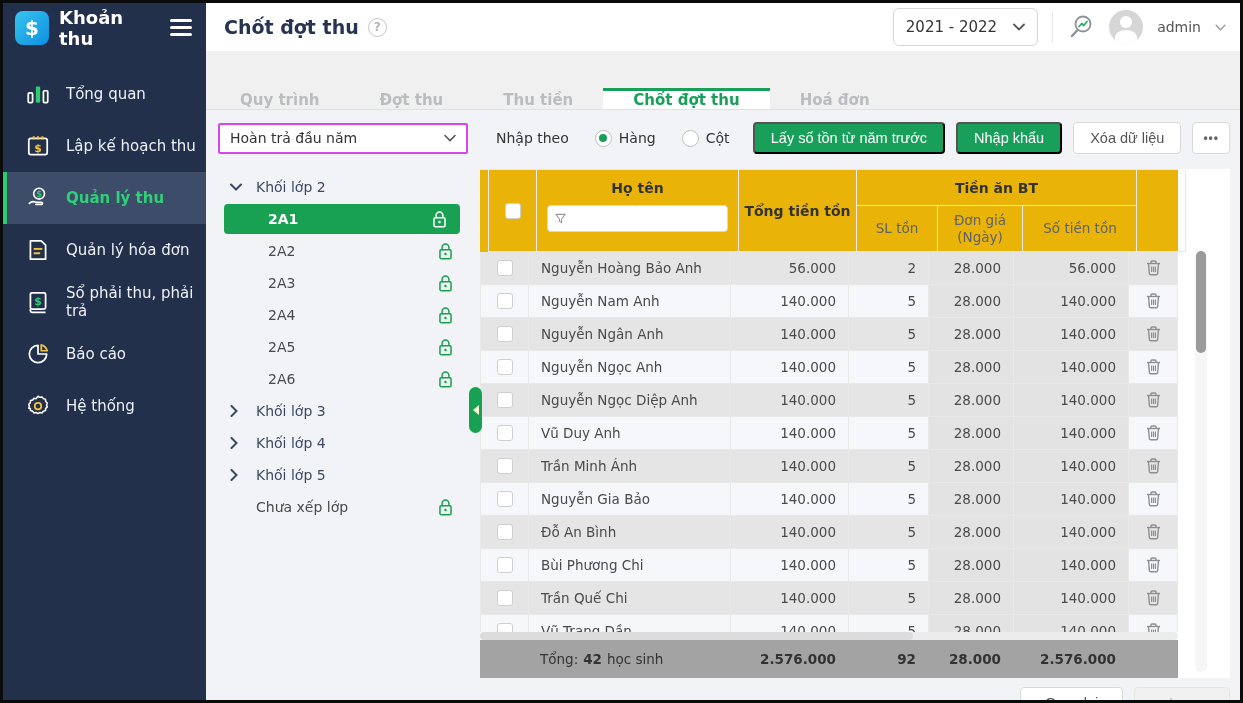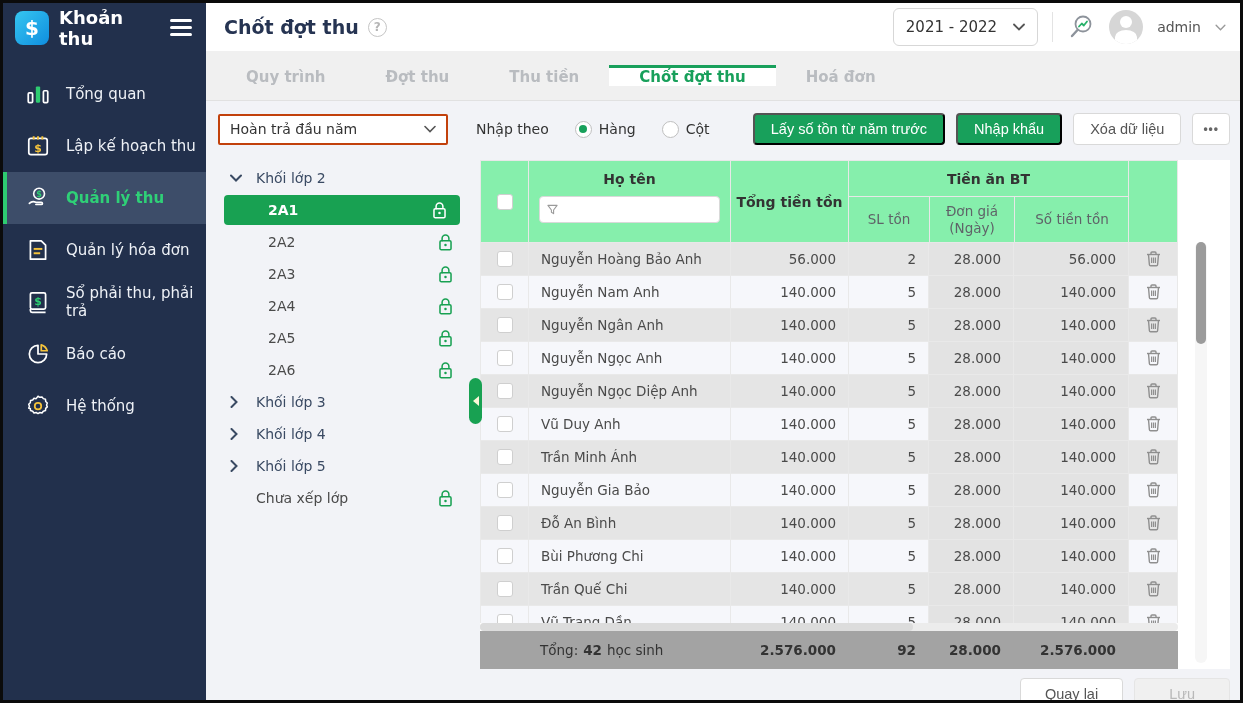--- a/index.html
+++ b/index.html
@@ -26,29 +26,29 @@
   .page-title { font-size:19px; font-weight:bold; color:#263452; }
   .help { width:19px; height:19px; border:1.5px solid #c5c5c5; border-radius:50%; color:#b5b5b5; font-size:12px; font-weight:bold; display:flex; align-items:center; justify-content:center; margin-left:9px; }
   .top-right { margin-left:auto; display:flex; align-items:center; gap:14px; }
   .year-box { border:1px solid #d7d7d7; border-radius:6px; height:32px; display:flex; align-items:center; gap:16px; padding:18px 12px; font-size:15px; color:#333; cursor:pointer; }
   .vdiv { width:1px; height:30px; background:#e3e3e3; }
   .avatar { width:34px; height:34px; border-radius:50%; background:#d6d6d6; position:relative; overflow:hidden; }
   .avatar::before { content:""; position:absolute; width:12px; height:12px; border-radius:50%; background:#fff; left:11px; top:6px; }
   .avatar::after { content:""; position:absolute; width:22px; height:14px; border-radius:50% 50% 0 0; background:#fff; left:6px; top:20px; }
   .admin-name { color:#555; font-size:14px; }
 
-  .tabbar { height:50px; background:#f0f0f0; border-bottom:1px solid #e1e1e1; display:flex; align-items:center; padding-left:10px; flex:none; }
+  .tabbar { height:59px; background:#f0f0f0; border-bottom:1px solid #e1e1e1; display:flex; align-items:flex-end; padding-left:4px; flex:none; }
   .tab { display:flex; align-items:center; justify-content:center; padding:0 30px; min-width:117px; font-size:15px; font-weight:bold; color:#b9bcc0; cursor:pointer; border-top:3px solid transparent; }
   .tab.active { background:#fff; color:#18a05b; border-top-color:#18a05b; }
 
   .content { flex:1; background:#f2f3f7; padding:12px 0 0 12px; display:flex; flex-direction:column; min-height:0; }
 
   
   .toolbar-row { display:flex; align-items:center; flex:none; padding-right:10px; }
-  .fee-select { width:230px; height:31px; background:#fff; border:2px solid #c2410c; border-radius:2px; display:flex; align-items:center; padding:0 10px; gap:24px; cursor:pointer; }
+  .fee-select { width:250px; height:31px; background:#fff; border:2px solid #d946ef; border-radius:2px; display:flex; align-items:center; padding:0 10px; gap:24px; cursor:pointer; }
   .fee-select .lbl { flex:1; font-size:14px; color:#333; }
   .mode { display:flex; align-items:center; gap:26px; margin-left:28px; font-size:14px; color:#333; }
   .radio { display:flex; align-items:center; gap:7px; cursor:pointer; }
   .rdot { width:17px; height:17px; border:1px solid #bfbfbf; border-radius:50%; background:#fff; position:relative; }
   .radio.checked .rdot::after { content:""; position:absolute; inset:3.5px; border-radius:50%; background:#18a05b; }
   .tb-btns { margin-left:auto; display:flex; gap:11px; }
   .btn { height:32px; border-radius:4px; display:flex; align-items:center; justify-content:center; padding:0 16px; font-size:14.5px; cursor:pointer; }
   .btn.green { background:#18a05b; color:#fff; }
   .btn.white { background:#fff; color:#555; border:1px solid #d9d9d9; }
   .btn.more { padding:0 10px; letter-spacing:1px; color:#666; font-weight:bold; font-size:12px; }
@@ -63,21 +63,21 @@
   .tree-class.selected { background:#18a152; border-radius:4px; color:#fff; font-weight:bold; height:30px; width:236px; margin:1px 0 1px 6px; padding-left:44px; padding-right:12px; }
   .lock svg { width:17px; height:20px; }
 
   
   .table-zone { width:750px; flex:none; position:relative; background:#fff; }
   .collapse-handle { position:absolute; left:-11px; top:218px; width:13px; height:46px; background:#18a152; border-radius:7px; display:flex; align-items:center; justify-content:center; cursor:pointer; z-index:3; }
   .collapse-handle::after { content:""; border-style:solid; border-width:5px 6px 5px 0; border-color:transparent #fdf7d8 transparent transparent; }
 
   .gtable { width:698px; }
   .gr { display:grid; grid-template-columns:48px 202px 118px 80px 85px 115px 50px; }
-  .thead { background:#86efac; border-top:1px solid #e8e8e8; }
+  .thead { background:#eab308; border-top:1px solid #e8e8e8;padding-left:8px; }
   .th { border-left:1px solid #e8e8e8; border-bottom:1px solid #e8e8e8; }
   .th:last-child { border-right:1px solid #e8e8e8; }
   .th-check { display:flex; align-items:center; justify-content:center; height:82px; }
   .th-name { height:82px; display:flex; flex-direction:column; align-items:center; padding:10px 10px 9px; }
   .th-name .hl { font-weight:bold; color:#333; margin-bottom:9px; }
   .filter-box { width:100%; height:27px; background:#fff; border:1px solid #d9d9d9; border-radius:4px; display:flex; align-items:center; padding:0 7px; gap:5px; }
   .filter-box input { border:none; outline:none; flex:1; min-width:0; font-size:13px; }
   .th-total { height:82px; display:flex; align-items:center; justify-content:center; font-weight:bold; color:#333; }
   .th-group { display:flex; flex-direction:column; }
   .group-cap { height:36px; display:flex; align-items:center; justify-content:center; font-weight:bold; color:#333; border-bottom:1px solid #e8e8e8; }

